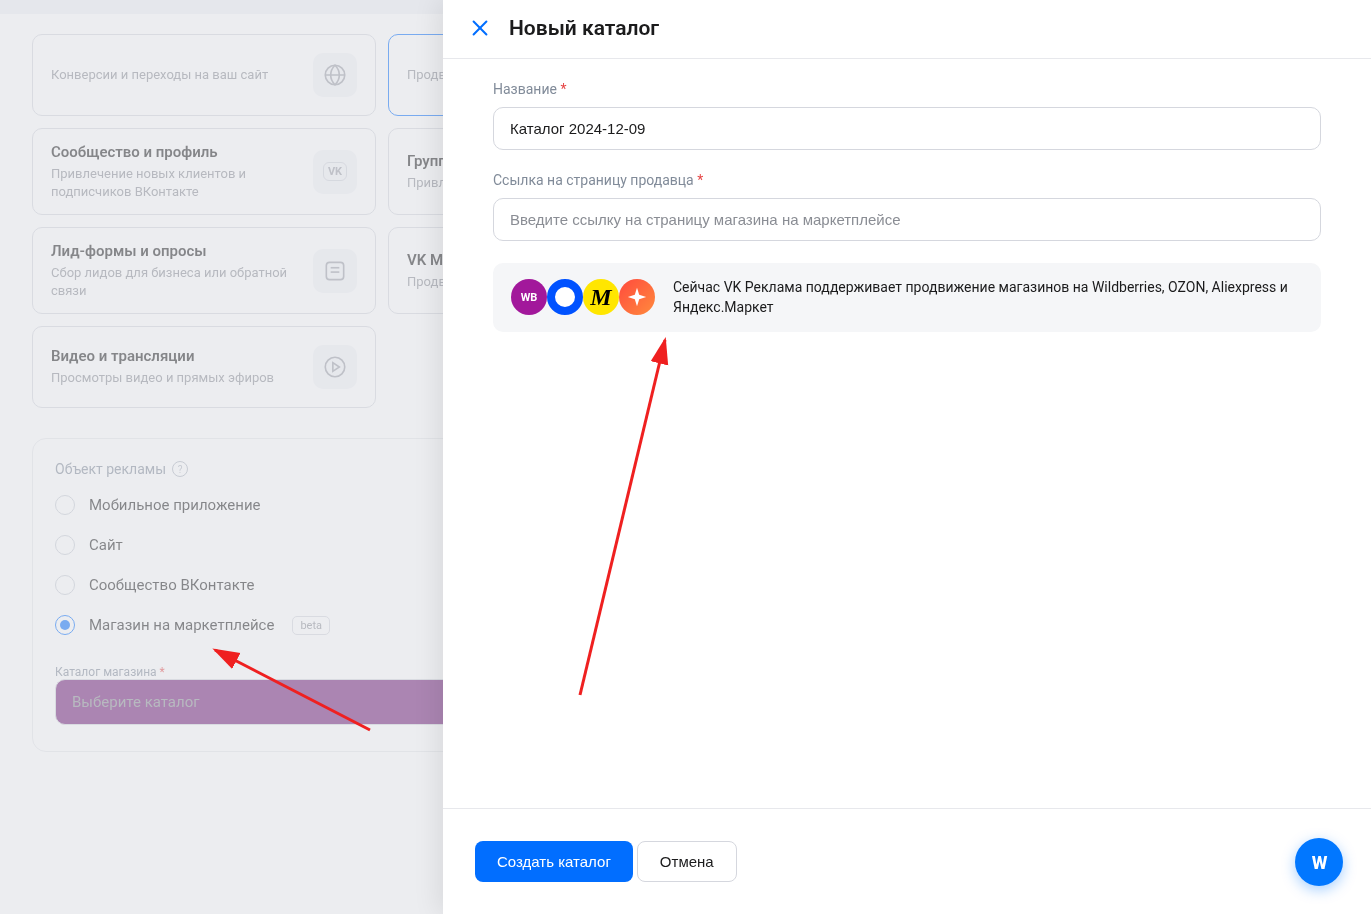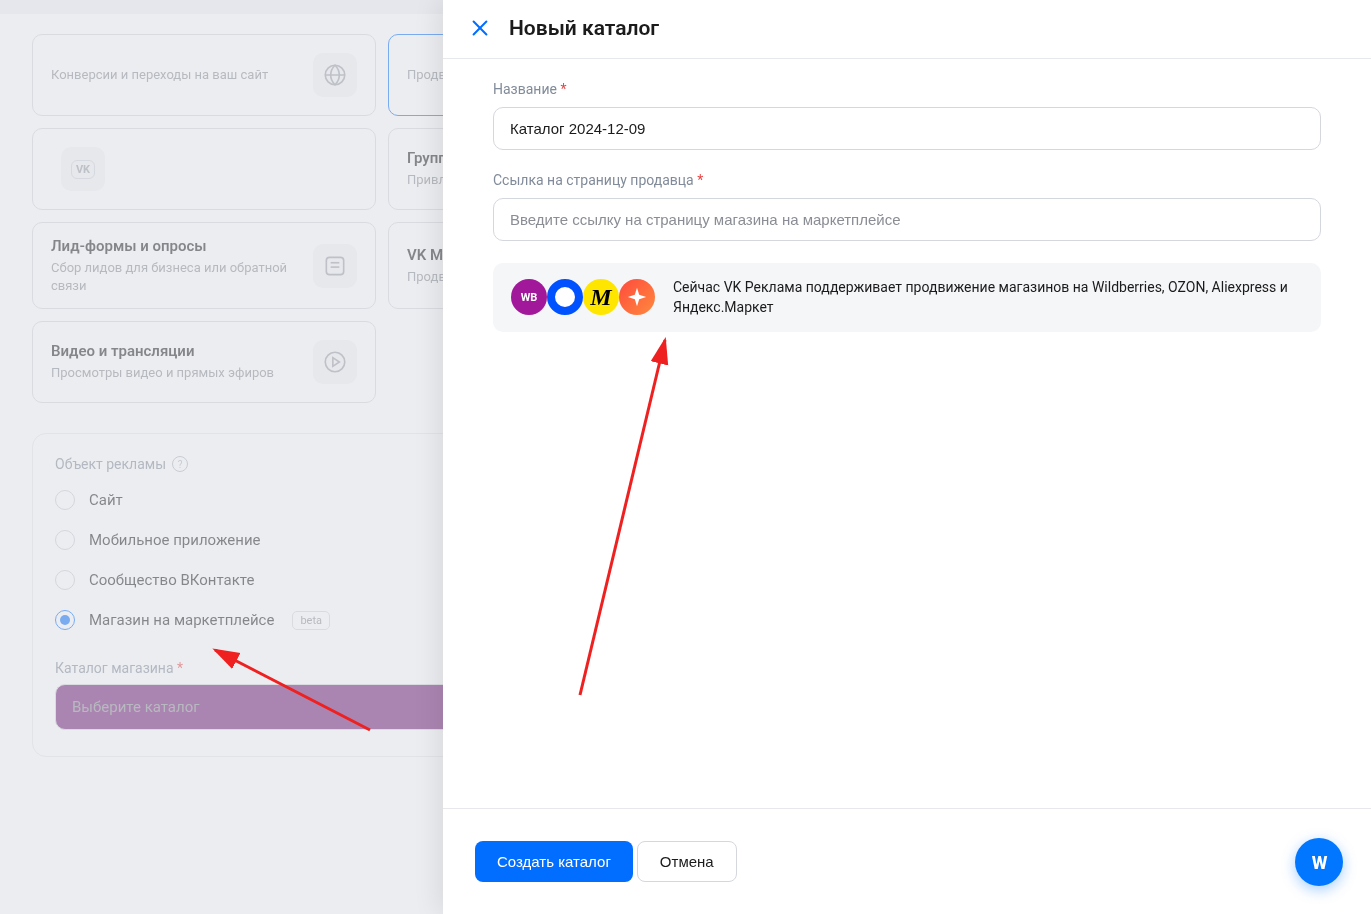--- a/index.html
+++ b/index.html
@@ -22,21 +22,21 @@
     .section2 { margin-top: 24px; border: 1.5px solid #e7e8ec; border-radius: 14px; padding: 22px 22px 26px 22px; max-width: 740px; }
     .section-label { font-size: 14px; color: #818b99; display: flex; align-items: center; gap: 6px; margin-bottom: 18px; }
     .qmark { width: 16px; height: 16px; border-radius: 50%; border: 1.3px solid #aeb5bf; display: inline-flex; align-items: center; justify-content: center; font-size: 10px; color: #aeb5bf; }
     .radio-list { display: flex; flex-direction: column; gap: 20px; }
     .radio-row { display: flex; align-items: center; gap: 14px; cursor: pointer; }
     .radio-outer { width: 20px; height: 20px; border: 1.7px solid #c7ccd3; border-radius: 50%; display: flex; align-items: center; justify-content: center; flex-shrink: 0; }
     .radio-outer.on { border-color: #016eff; }
     .radio-inner { width: 10px; height: 10px; background: #016eff; border-radius: 50%; }
     .radio-label { font-size: 15px; color: #1b1b1c; }
     .beta { font-size: 11px; color: #8a8d94; border: 1px solid #d5d7de; border-radius: 5px; padding: 2px 7px; margin-left: 4px; }
-    .field-label { font-size: 14px; color: #818b99; margin-top: 30px; margin-bottom: 8px; }
+    .field-label { font-size: 12px; color: #818b99; margin-top: 30px; margin-bottom: 0; }
     .req { color: #e64646; }
     .select-box { border: 1.5px solid #d5d7de; border-radius: 10px; padding: 13px 16px; font-size: 15px; color: #8a8d94; background: #701a75; }
 
     
     .dim { position: absolute; inset: 0; background: rgba(220,222,228,0.55); }
 
     
     .panel { position: absolute; top: 0; right: 0; width: 928px; height: 100%; background: #fff; box-shadow: -6px 0 24px rgba(0,0,0,0.08); display: flex; flex-direction: column; }
     .panel-header { display: flex; align-items: center; gap: 18px; padding: 16px 24px 18px 26px; border-bottom: 1px solid #e7e8ec; }
     .close-x { width: 22px; height: 22px; cursor: pointer; color: #016eff; }
@@ -87,20 +87,24 @@
                 <path d="M3 12h18M12 3c2.5 2.5 4 5.5 4 9s-1.5 6.5-4 9c-2.5-2.5-4-5.5-4-9s1.5-6.5 4-9z"></path>
               </svg>
           </div>
         </div>
         <div class="option-card selected">
           <div class="card-text">
             <div class="card-sub">Продвижение из каталога</div>
           </div>
         </div>
         <div class="option-card">
+          <div class="card-text">
+            <div class="card-title">Сообщество и профиль</div>
+            <div class="card-sub">Привлечение новых клиентов и подписчиков ВКонтакте</div>
+          </div>
           <div class="card-icon">
               <span class="vk-badge">VK</span>
             </div>
         </div>
         <div class="option-card">
           <div class="card-text">
             <div class="card-title">Группа и профиль</div>
             <div class="card-sub">Привлечение новых клиентов и подписчиков</div>
           </div>
         </div>
@@ -138,25 +142,25 @@
       </div>
 
       <div class="section2">
         <div class="section-label">
           <span>Объект рекламы</span>
           <span class="qmark">?</span>
         </div>
         <div class="radio-list">
           <div class="radio-row">
             <span class="radio-outer"></span>
+            <span class="radio-label">Мобильное приложение</span>
+          </div>
+          <div class="radio-row">
+            <span class="radio-outer"></span>
             <span class="radio-label">Сайт</span>
-          </div>
-          <div class="radio-row">
-            <span class="radio-outer"></span>
-            <span class="radio-label">Мобильное приложение</span>
           </div>
           <div class="radio-row">
             <span class="radio-outer"></span>
             <span class="radio-label">Сообщество ВКонтакте</span>
           </div>
           <div class="radio-row">
             <span class="radio-outer on">
                 <span class="radio-inner"></span>
               </span>
             <span class="radio-label">Магазин на маркетплейсе</span>

